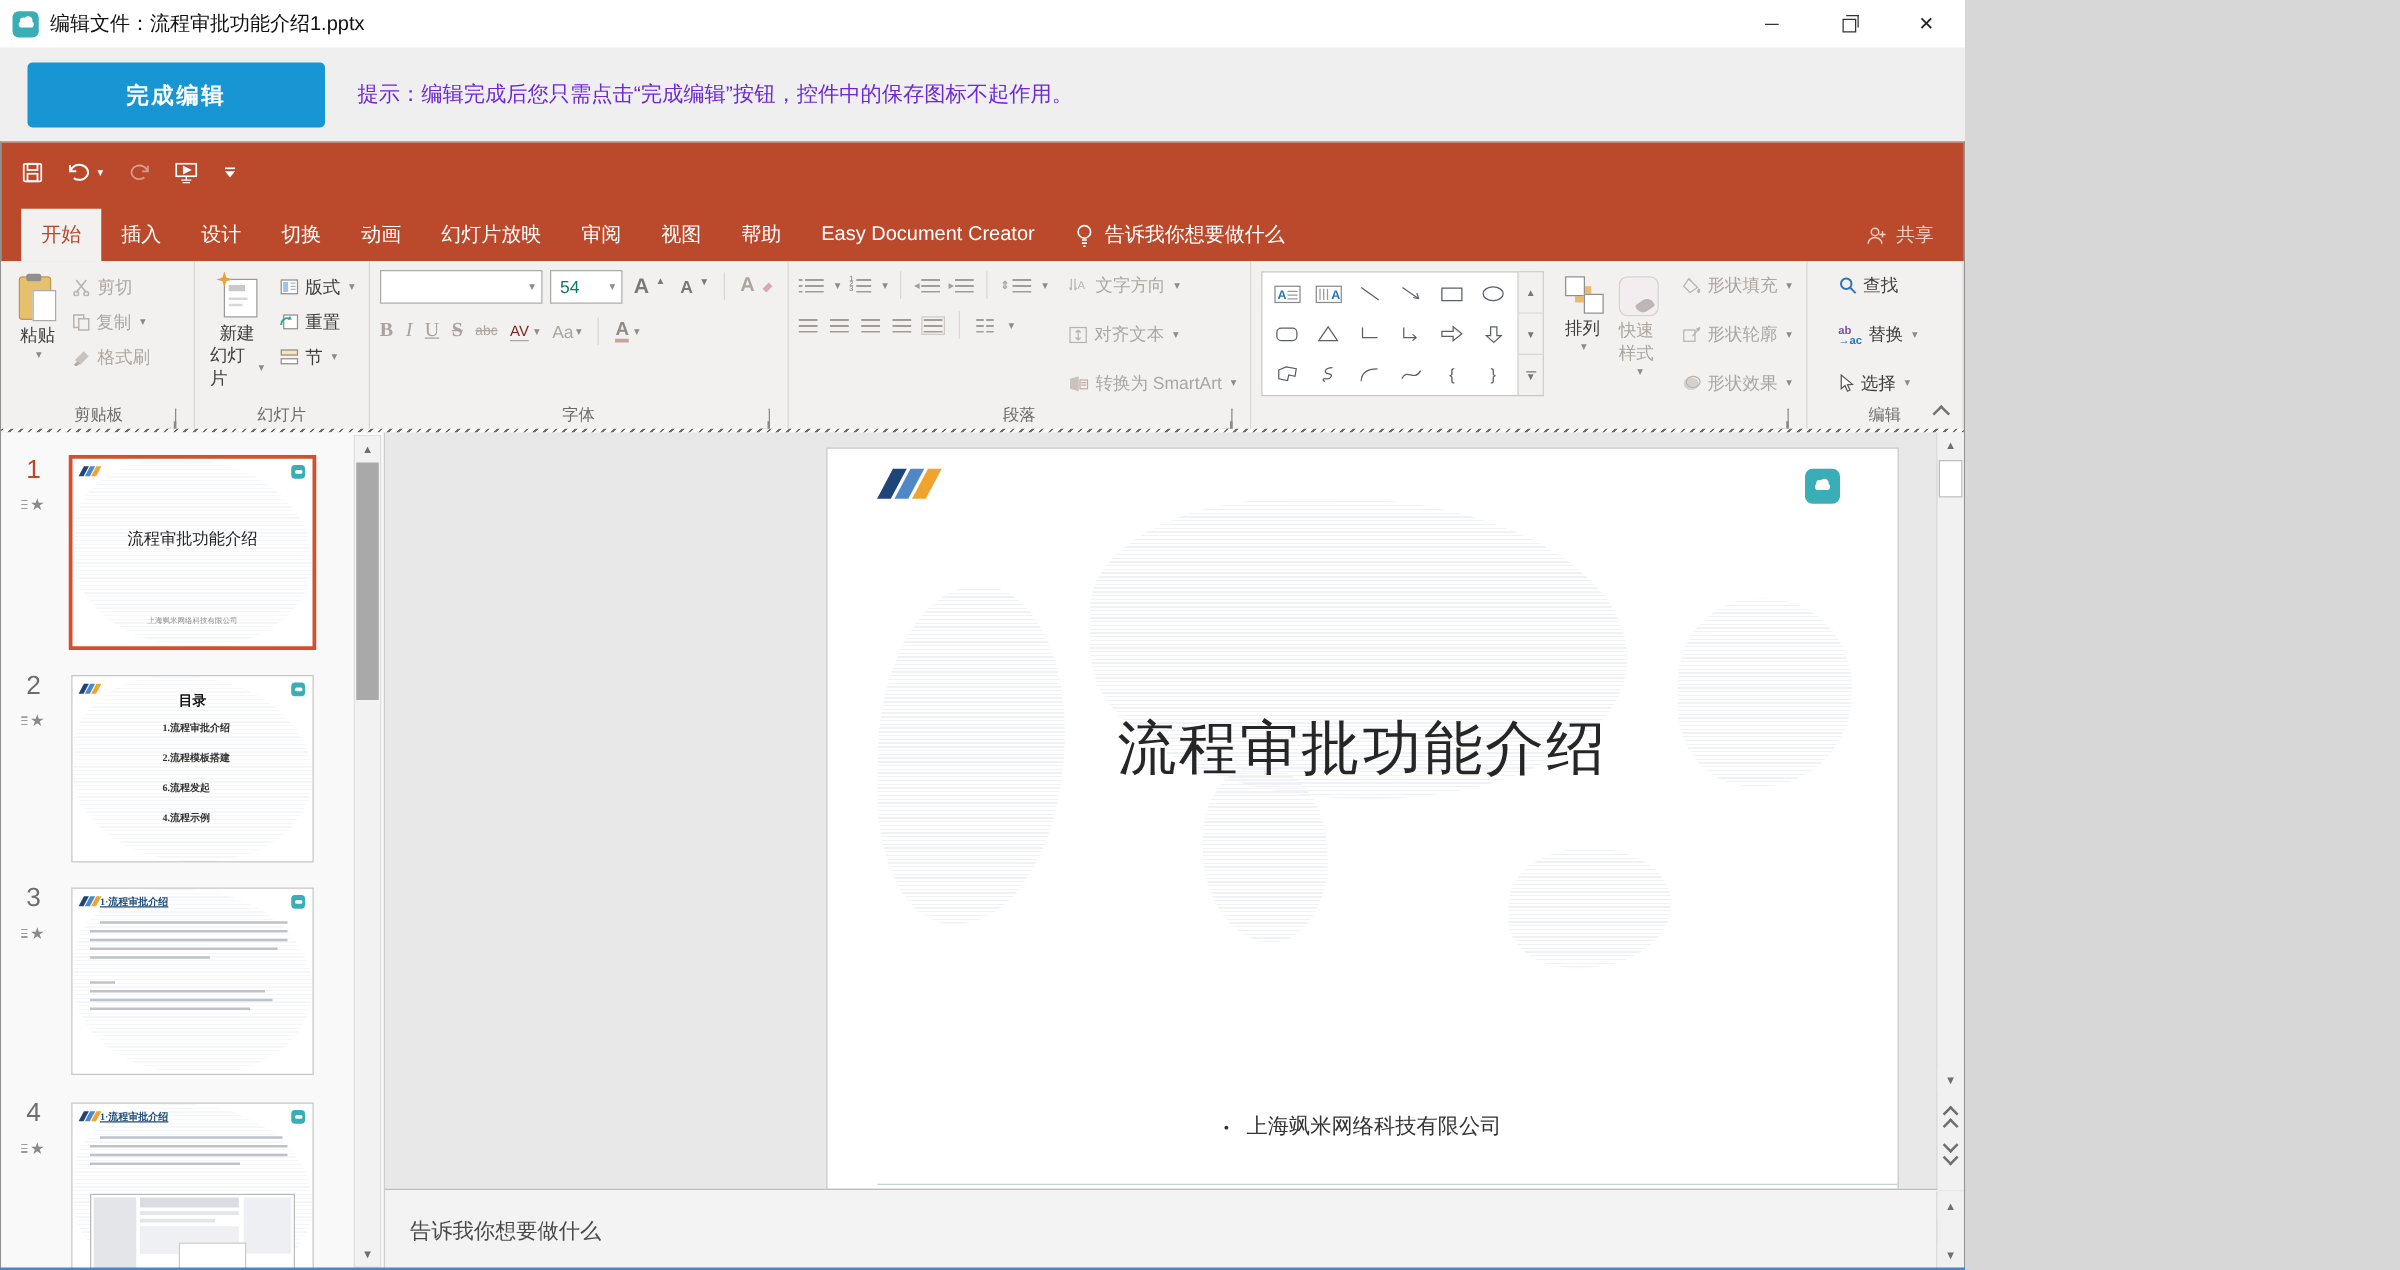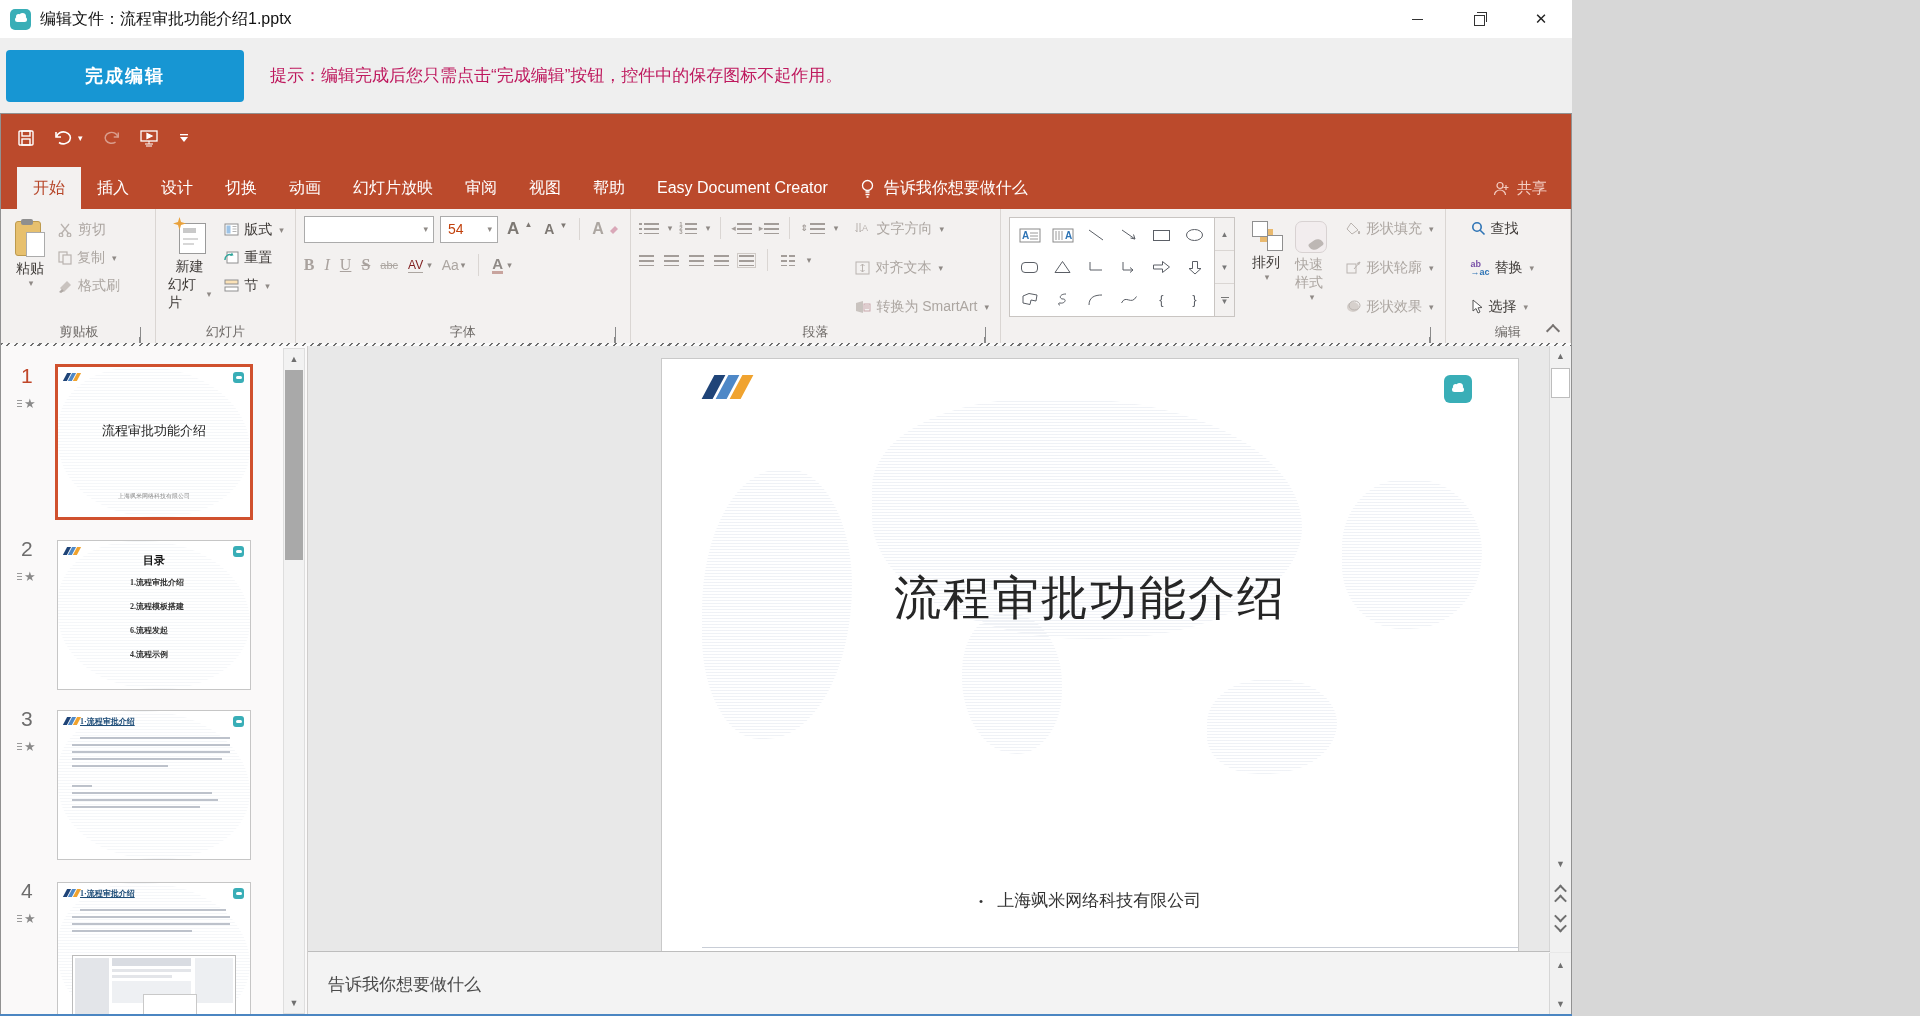--- a/index.html
+++ b/index.html
@@ -12,24 +12,24 @@
   .cloud::before{content:"";position:absolute;left:1px;top:-3px;width:5px;height:5px;background:#fff;border-radius:50%;}
   .cloud::after{content:"";position:absolute;right:1px;top:-4px;width:7px;height:7px;background:#fff;border-radius:50%;}
   .wintitle{margin-left:9px;font-size:16px;color:#111;}
   .winbtns{margin-left:auto;display:flex;height:38px;}
   .winbtn{width:62px;height:38px;display:flex;align-items:center;justify-content:center;color:#222;font-size:15px;}
   .minig{width:11px;height:1px;background:#333;}
   .restore{position:relative;width:9px;height:9px;border:1px solid #333;background:#fff;margin-top:3px;}
   .restore::before{content:"";position:absolute;left:2px;top:-4px;width:9px;height:9px;border:1px solid #333;border-bottom:none;border-left:none;}
   .closex{font-size:15px;color:#222;}
   
-  .actionbar{height:75px;background:#EFEFEF;display:flex;align-items:center;padding-left:6px;}
+  .actionbar{height:75px;background:#EFEFEF;display:flex;align-items:center;padding-left:22px;}
   .finish{width:238px;height:52px;background:#1796D3;color:#fff;font-size:18px;font-weight:bold;
           border-radius:4px;display:flex;align-items:center;justify-content:center;letter-spacing:2px;}
-  .hint{color:#be185d;font-size:17px;margin-left:26px;}
+  .hint{color:#6d28d9;font-size:17px;margin-left:26px;}
   
   .ppt{position:absolute;left:0;right:0;top:113px;bottom:0;border:1px solid #919191;border-bottom:none;}
   .redhead{position:relative;height:95px;background:#BB4A2C;}
   .qat{display:flex;align-items:center;gap:18px;padding:12px 0 0 16px;}
   .qbtn{height:24px;display:flex;align-items:center;justify-content:center;color:#fff;}
   .ddw{font-size:9px;color:#fff;margin-left:3px;}
   .tabs{position:absolute;bottom:0;left:16px;right:0;height:42px;display:flex;align-items:stretch;}
   .tab{padding:0 16px;display:flex;align-items:center;color:#fff;font-size:16px;white-space:nowrap;}
   .tab.active{background:#F3F1F0;color:#B7472A;}
   .tellme{display:flex;align-items:center;gap:9px;color:#fff;font-size:16px;margin-left:16px;}
@@ -313,21 +313,21 @@
         </div>
         <div class="glabel">幻灯片</div>
       </div>
 
       <div class="group" style="width:318px;flex-direction:column;gap:8px">
         <div class="frow">
           <div class="combo" style="width:128px;justify-content:flex-end">
               <span class="dd">▾</span>
             </div>
           <div class="combo" style="width:50px;gap:6px">
-            <span style="margin-right:auto;margin-left:2px;color:#c2410c">54</span>
+            <span style="margin-right:auto;margin-left:2px;color:#0f766e">54</span>
               <span class="dd">▾</span>
           </div>
           <div class="sbtn" style="color:#7d7873;font-size:17px;font-weight:bold">
             <span>A</span>
               <span style="font-size:8px;margin-top:-10px">▲</span>
           </div>
           <div class="sbtn" style="color:#7d7873;font-size:14px;font-weight:bold">
             <span>A</span>
               <span style="font-size:8px;margin-top:-8px">▼</span>
           </div>

